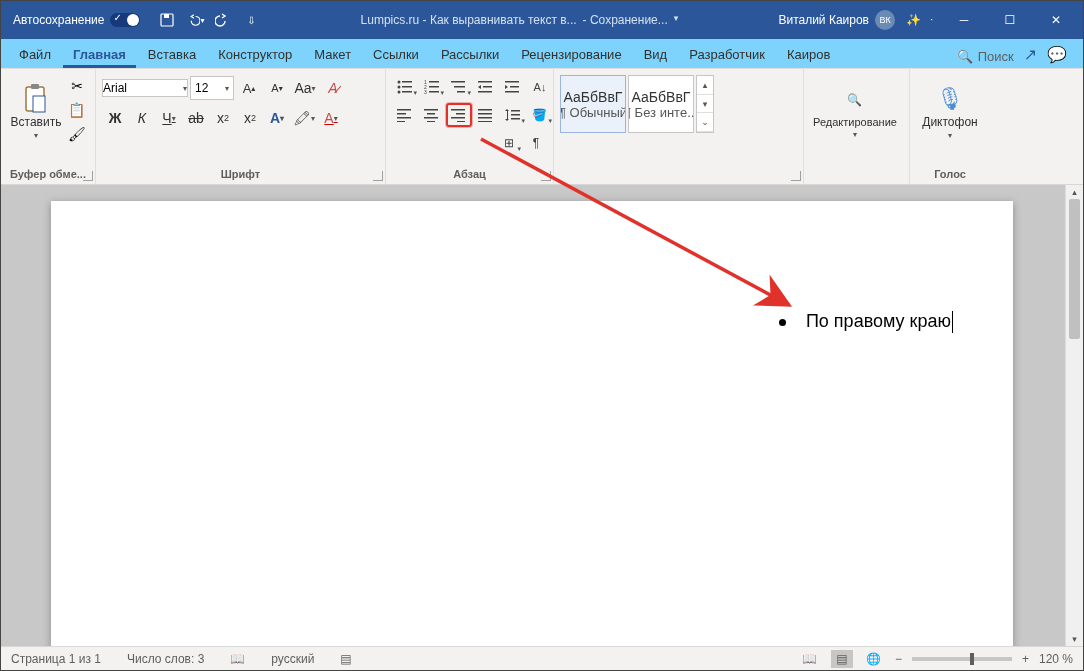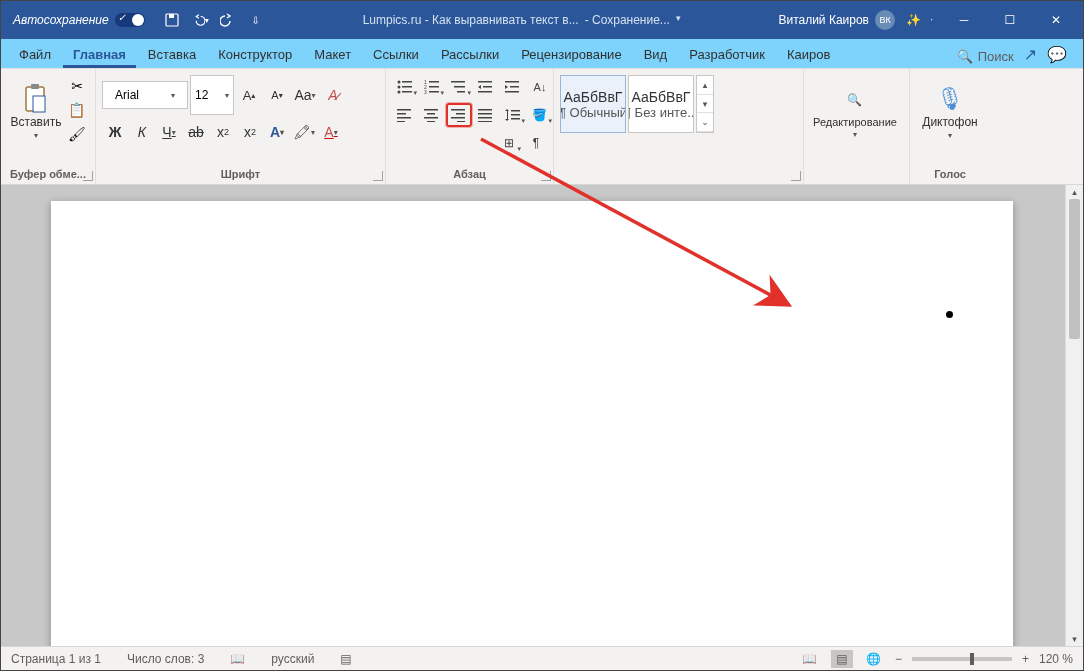--- a/index.html
+++ b/index.html
@@ -1,18 +1,18 @@
 <!DOCTYPE html>
 <html><head>
 <meta charset="utf-8">
 <style>
 * { box-sizing: border-box; margin: 0; padding: 0; font-family: "Segoe UI", Arial, sans-serif; }
 body { background: #fff; width: 1084px; height: 671px; overflow: hidden; position: relative; border: 1px solid #444; }
 .titlebar { height: 38px; background: #2b579a; display: flex; align-items: center; color: #fff; font-size: 12px; padding: 0 4px; }
-.titlebar .autosave { display: flex; align-items: flex-start; gap: 6px; padding: 0 8px; font-style: italic; }
+.titlebar .autosave { display: flex; align-items: flex-start; gap: 6px; padding: 0 8px; }
 .toggle { width: 30px; height: 14px; background: #15397a; border-radius: 8px; position: relative; }
 .toggle::after { content:""; position:absolute; right:1px; top:1px; width:12px; height:12px; background:#fff; border-radius:50%; }
 .titlebar .qat { display:flex; gap:10px; padding:0 10px; }
 .qat-btn { width:18px; height:18px; display:flex; align-items:center; justify-content:center; }
 .titlebar .title-center { flex:1; display:flex; justify-content:center; gap:6px; color:#d3e0f0; }
 .titlebar .user { display:flex; align-items:center; gap:6px; padding:0 10px; }
 .avatar { width:20px; height:20px; background:#6a8bb5; border-radius:50%; font-size:9px; display:flex; align-items:center; justify-content:center; }
 .winbtns { display:flex; }
 .winbtn { width:46px; height:38px; display:flex; align-items:center; justify-content:center; color:#fff; }
 .tabbar { height: 30px; background: #7dd3fc; display:flex; align-items:flex-end; border-bottom:1px solid #e1dfdd; padding: 0 8px; gap:2px; }
@@ -25,22 +25,22 @@
 .group { border-right:1px solid #e1dfdd; padding:2px 6px 0 6px; display:flex; flex-direction:column; position:relative; }
 .group-body { flex:1; display:flex; align-items:flex-start; }
 .group-label { font-size:11px; color:#605e5c; text-align:center; padding:2px 0 4px 0; position:relative;font-weight:bold; }
 .group-launcher { position:absolute; right:2px; bottom:3px; width:10px; height:10px; border:1px solid #a0a0a0; border-top:none; border-left:none; }
 .bigbtn { display:flex; flex-direction:column; align-items:center; justify-content:center; width:58px; height:82px; font-size:12px; color:#323130; gap:2px; }
 .bigbtn .chev { font-size:8px; color:#555; }
 .iconbox { width:28px; height:28px; display:flex; align-items:center; justify-content:center; color:#2b579a; }
 .clipboard-extra { display:flex; flex-direction:column; gap:2px; padding-top:4px; }
 .sm { width:24px; height:22px; display:flex; align-items:center; justify-content:center; font-size:14px; }
 .font-top { display:flex; align-items:center; gap:2px; margin-bottom:4px; }
-.font-name { width:86px; height:28px; border:1px solid #c8c6c4; background:#fff; font-size:12px; padding:0 12px; display:flex; align-items:center; justify-content:space-between; }
-.font-size { width:44px; height:40px; border:1px solid #c8c6c4; background:#fff; font-size:12px; padding:0 4px; display:flex; align-items:center; justify-content:space-between; }
+.font-name { width:86px; height:18px; border:1px solid #c8c6c4; background:#fff; font-size:12px; padding:0 0; display:flex; align-items:center; justify-content:space-between; }
+.font-size { width:44px; height:24px; border:1px solid #c8c6c4; background:#fff; font-size:12px; padding:0 4px; display:flex; align-items:center; justify-content:space-between; }
 .chev-s { font-size:8px; color:#555; }
 .font-bottom { display:flex; align-items:center; gap:1px; }
 .fb { width:26px; height:26px; display:flex; align-items:center; justify-content:center; font-size:14px; color:#333; }
 .para-grid { display:flex; flex-direction:column; gap:4px; }
 .para-row { display:flex; gap:1px; }
 .pb { width:26px; height:24px; display:flex; align-items:center; justify-content:center; font-size:12px; color:#444; position:relative; }
 .pb.highlighted { border:2.5px solid #e0322b; border-radius:3px; box-shadow:0 0 0 1px #e0322b55; }
 .dd { font-size:7px; position:absolute; right:1px; bottom:2px; color:#555; }
 .styles-body { display:flex; gap:2px; align-items:flex-start; }
 .style-card { width:66px; height:58px; border:1px solid #c8c6c4; background:#fff; display:flex; flex-direction:column; align-items:center; justify-content:center; font-size:10px; color:#333; overflow:hidden; }
@@ -355,20 +355,21 @@
       </div>
     </div>
     <div class="group-label">Голос</div>
   </div>
 </div>
 
 <div class="document-area">
   <div class="page">
     <div class="bullet-line">
       <span class="bullet-dot"></span>
+      <span><span>По правому краю</span><span class="cursor"></span></span>
     </div>
   </div>
   <div class="vscroll">
     <div class="vscroll-arrow" style="top:0;">▴</div>
     <div class="vscroll-thumb"></div>
     <div class="vscroll-arrow" style="bottom:0;">▾</div>
   </div>
 </div>
 
 <svg class="arrow-overlay" width="400" height="220">

